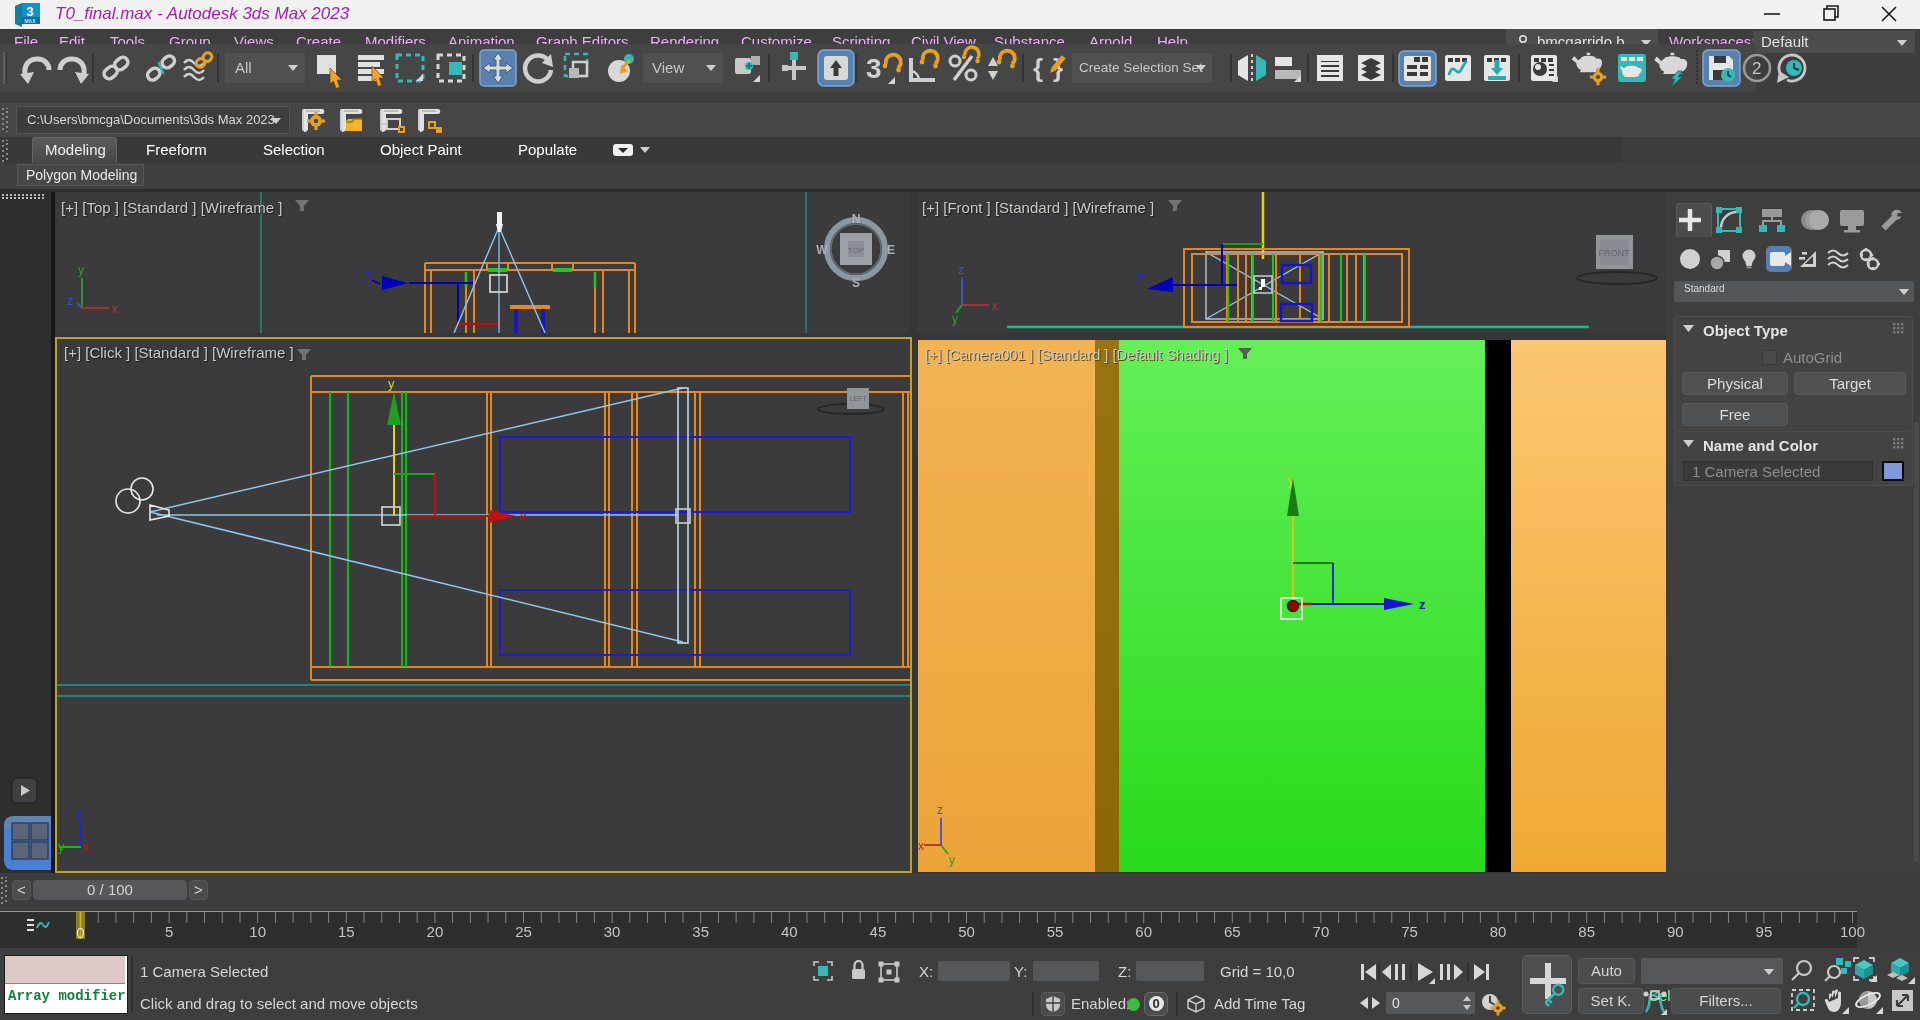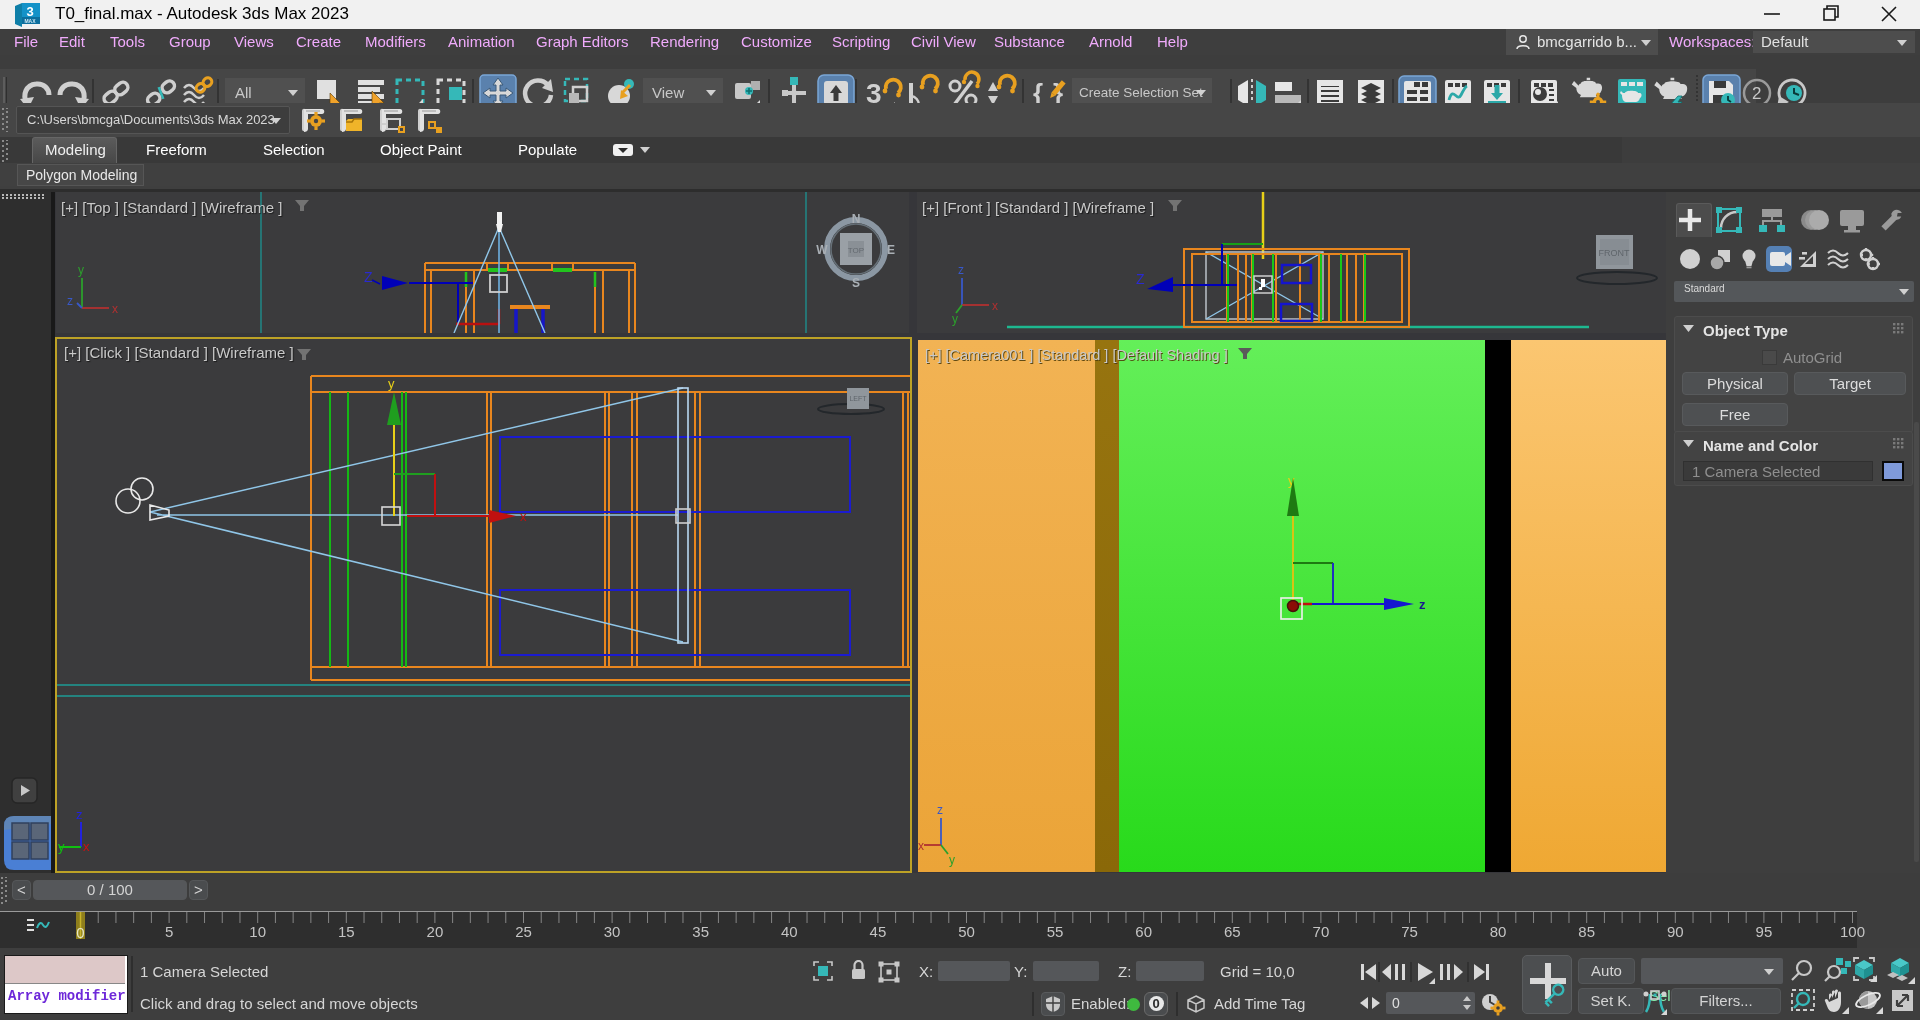--- a/index.html
+++ b/index.html
@@ -1,25 +1,25 @@
 <!DOCTYPE html>
 <html><head>
 <meta charset="utf-8">
 <style>
 html,body{margin:0;padding:0;background:#3d3d3d;}
 #root{position:relative;width:1920px;height:1020px;overflow:hidden;background:#3d3d3d;font-family:"Liberation Sans",sans-serif;-webkit-font-smoothing:antialiased;}
 .abs{position:absolute;}
 
 #titlebar{position:absolute;left:0;top:0;width:1920px;height:29px;background:#f1f1f1;}
-#titletext{position:absolute;left:55px;top:4px;font-size:17px;color:#000000;}
+#titletext{position:absolute;left:55px;top:4px;font-size:17px;color:#a21caf;font-style:italic;}
 
 #menubar{position:absolute;left:0;top:29px;width:1920px;height:26px;background:#3e3e3e;}
 .menuitem{position:absolute;top:4px;font-size:15px;color:#f0abfc;}
 
-#toolbar{position:absolute;left:0;top:69px;width:1756px;height:48px;background:#464646;}
+#toolbar{position:absolute;left:0;top:44px;width:1756px;height:48px;background:#464646;}
 #pathrow{position:absolute;left:0;top:103px;width:1920px;height:34px;background:#464646;}
 
 #ribbontabs{position:absolute;left:0;top:137px;width:1622px;height:26px;background:#393939;}
 #polyrow{position:absolute;left:0;top:163px;width:1920px;height:23px;background:#404040;}
 #ribbongap{position:absolute;left:0;top:186px;width:1920px;height:6px;background:linear-gradient(#3f3f3f 0 50%,#2d2d2d 50% 100%);}
 .rtab{position:absolute;top:4px;font-size:15px;color:#ffffff;}
 
 #vpzone{position:absolute;left:0;top:192px;width:1920px;height:681px;background:#36363a;}
 #leftstrip{position:absolute;left:0;top:192px;width:55px;height:681px;background:#2e2e2e;border-right:4px solid #191919;box-sizing:border-box;}
 .vp{position:absolute;background:#3b3b3d;}
@@ -1007,21 +1007,21 @@
           </g>
           <path d="M10,9 Q13,1 16,6 Q19,11 22,3" fill="none" stroke="#35b8b8" stroke-width="2"></path>
         </g>
       </svg>
   </div>
 
   <div id="statusbar">
 
     <div class="abs" style="left:4px;top:7px;width:122px;height:57px;border:1px solid #1a1a1a;background:#fff;">
       <div class="abs" style="left:0;top:0;width:120px;height:27px;background:#ddc8c8;border-bottom:1px solid #888;"></div>
-      <div class="abs" style="left:3px;top:32px;font-family:'Liberation Mono',monospace;font-size:14px;font-weight:bold;color:#6d28d9;white-space:nowrap;">Array modifier</div>
+      <div class="abs" style="left:3px;top:32px;font-family:'Liberation Mono',monospace;font-size:14px;font-weight:bold;color:#15803d;white-space:nowrap;">Array modifier</div>
     </div>
     <div class="abs" style="left:131px;top:8px;width:2px;height:56px;background:#2e2e2e;"></div>
     <div class="stext" style="left:140px;top:15px;">1 Camera Selected</div>
     <div class="stext" style="left:140px;top:47px;">Click and drag to select and move objects</div>
 
     <svg class="abs" style="left:812px;top:12px" width="110" height="24" viewBox="0 0 110 24">
       <g stroke="#c8c8c8" stroke-width="1.6" fill="none">
         <path d="M2,6 L2,2 L7,2 M15,2 L20,2 L20,6 M2,16 L2,20 L7,20 M15,20 L20,20 L20,16"></path>
         <rect x="6" y="6" width="10" height="10" fill="#35b8b8" stroke="none"></rect>
       </g>

